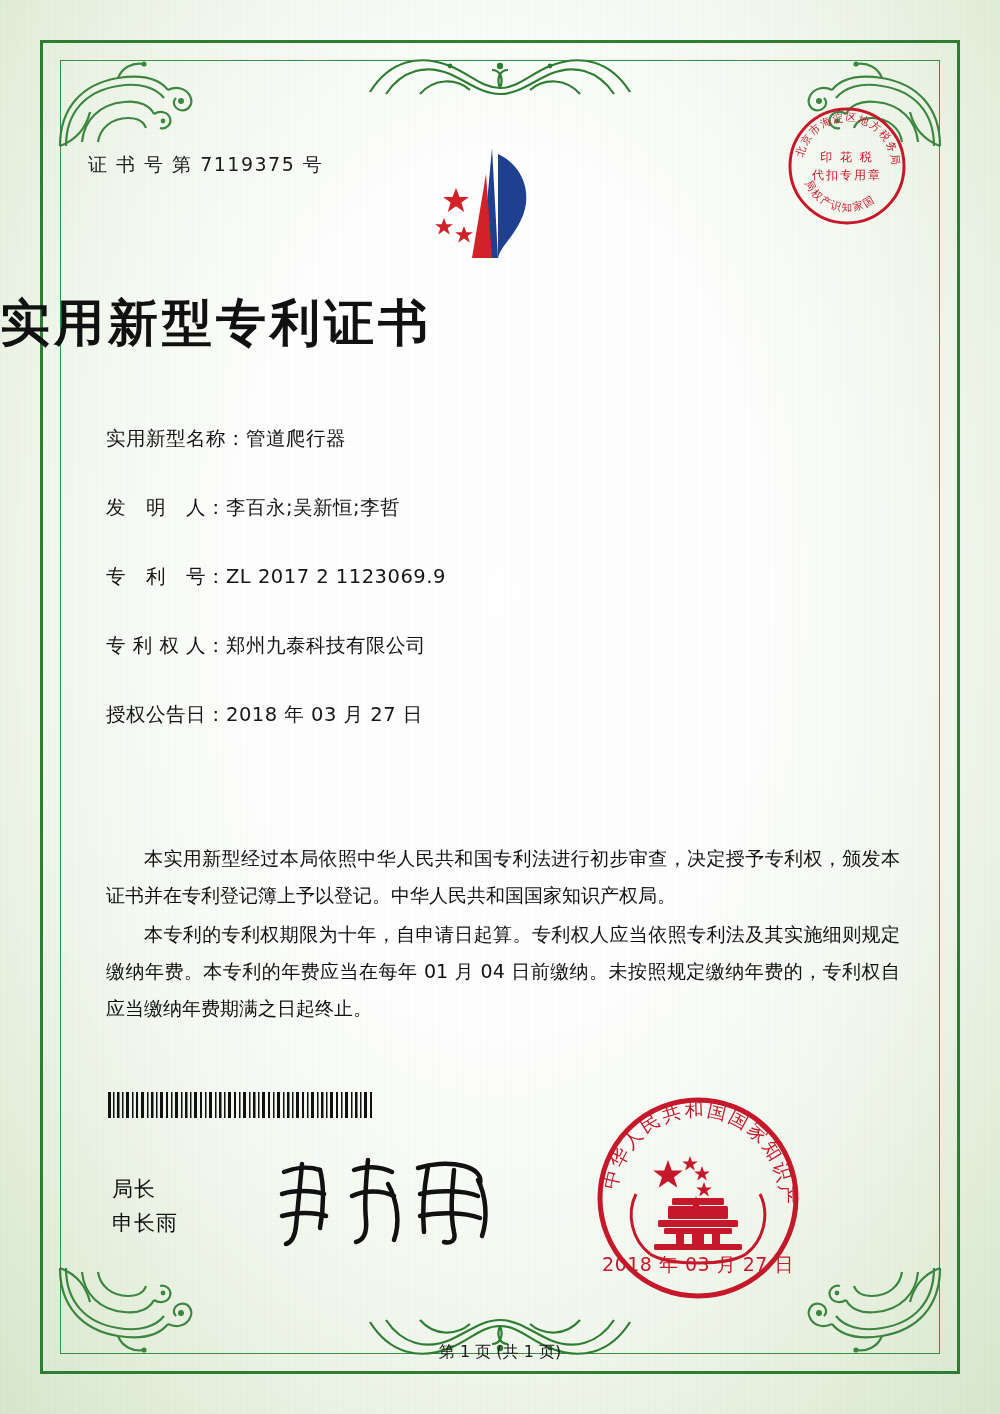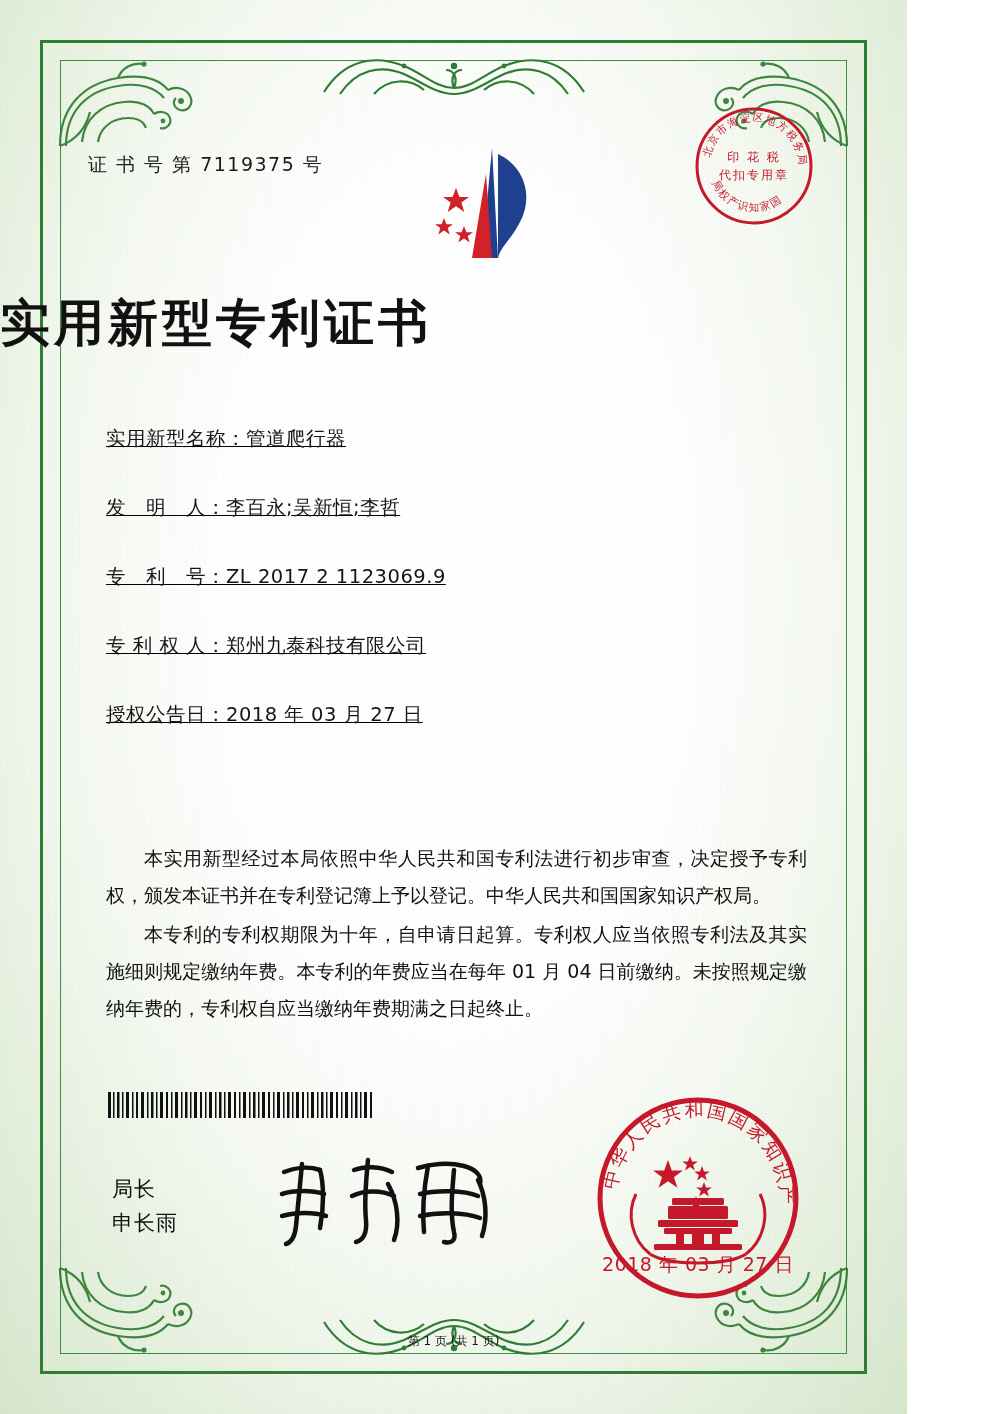--- a/index.html
+++ b/index.html
@@ -5,26 +5,25 @@
   html, body {
     margin: 0;
     padding: 0;
     background: #ffffff;
   }
   body {
     font-family: "Liberation Serif", "DejaVu Serif", serif;
   }
   .page {
     position: relative;
-    width: 880px;
+    width: 1000px;
     height: 1414px;
     overflow: hidden;
     background:
       radial-gradient(ellipse at 50% 42%, #ffffff 0%, #fdfefd 38%, #f3f8ef 62%, #e4efdc 82%, #d6e7cc 100%);
-    padding-left: 27px;
   }
   
   .paper-noise {
     position: absolute;
     inset: 0;
     background-image:
       repeating-linear-gradient(0deg, rgba(0,0,0,0.012) 0px, rgba(0,0,0,0) 2px, rgba(0,0,0,0) 4px),
       repeating-linear-gradient(90deg, rgba(0,0,0,0.010) 0px, rgba(0,0,0,0) 3px, rgba(0,0,0,0) 6px);
     pointer-events: none;
   }
@@ -102,21 +101,20 @@
     letter-spacing: 4px;
     color: #111;
     font-family: "DejaVu Sans", "Liberation Sans", sans-serif;
   }
 
   .fields {
     position: absolute;
     left: 106px;
     top: 425px;
     right: 96px;
-    text-decoration: underline;
   }
   .field-row {
     font-size: 19.5px;
     color: #151515;
     margin-bottom: 42px;
     font-family: "DejaVu Sans", "Liberation Sans", sans-serif;
     white-space: nowrap;
   }
   .field-label {
     letter-spacing: 0.5px;
@@ -183,23 +181,23 @@
     text-align: center;
     font-size: 19px;
     color: #c5182a;
     font-family: "DejaVu Sans", "Liberation Sans", sans-serif;
     letter-spacing: 0.5px;
   }
 
   .footer {
     position: absolute;
     left: 0; right: 0;
-    bottom: 64px;
+    bottom: 51px;
     text-align: center;
-    font-size: 12px;
+    font-size: 16px;
     color: #1a1a1a;
     font-family: "DejaVu Sans", "Liberation Sans", sans-serif;
   }
 </style>
 </head>
 <body>
 
 <div class="page">
   <div class="paper-noise"></div>
 

